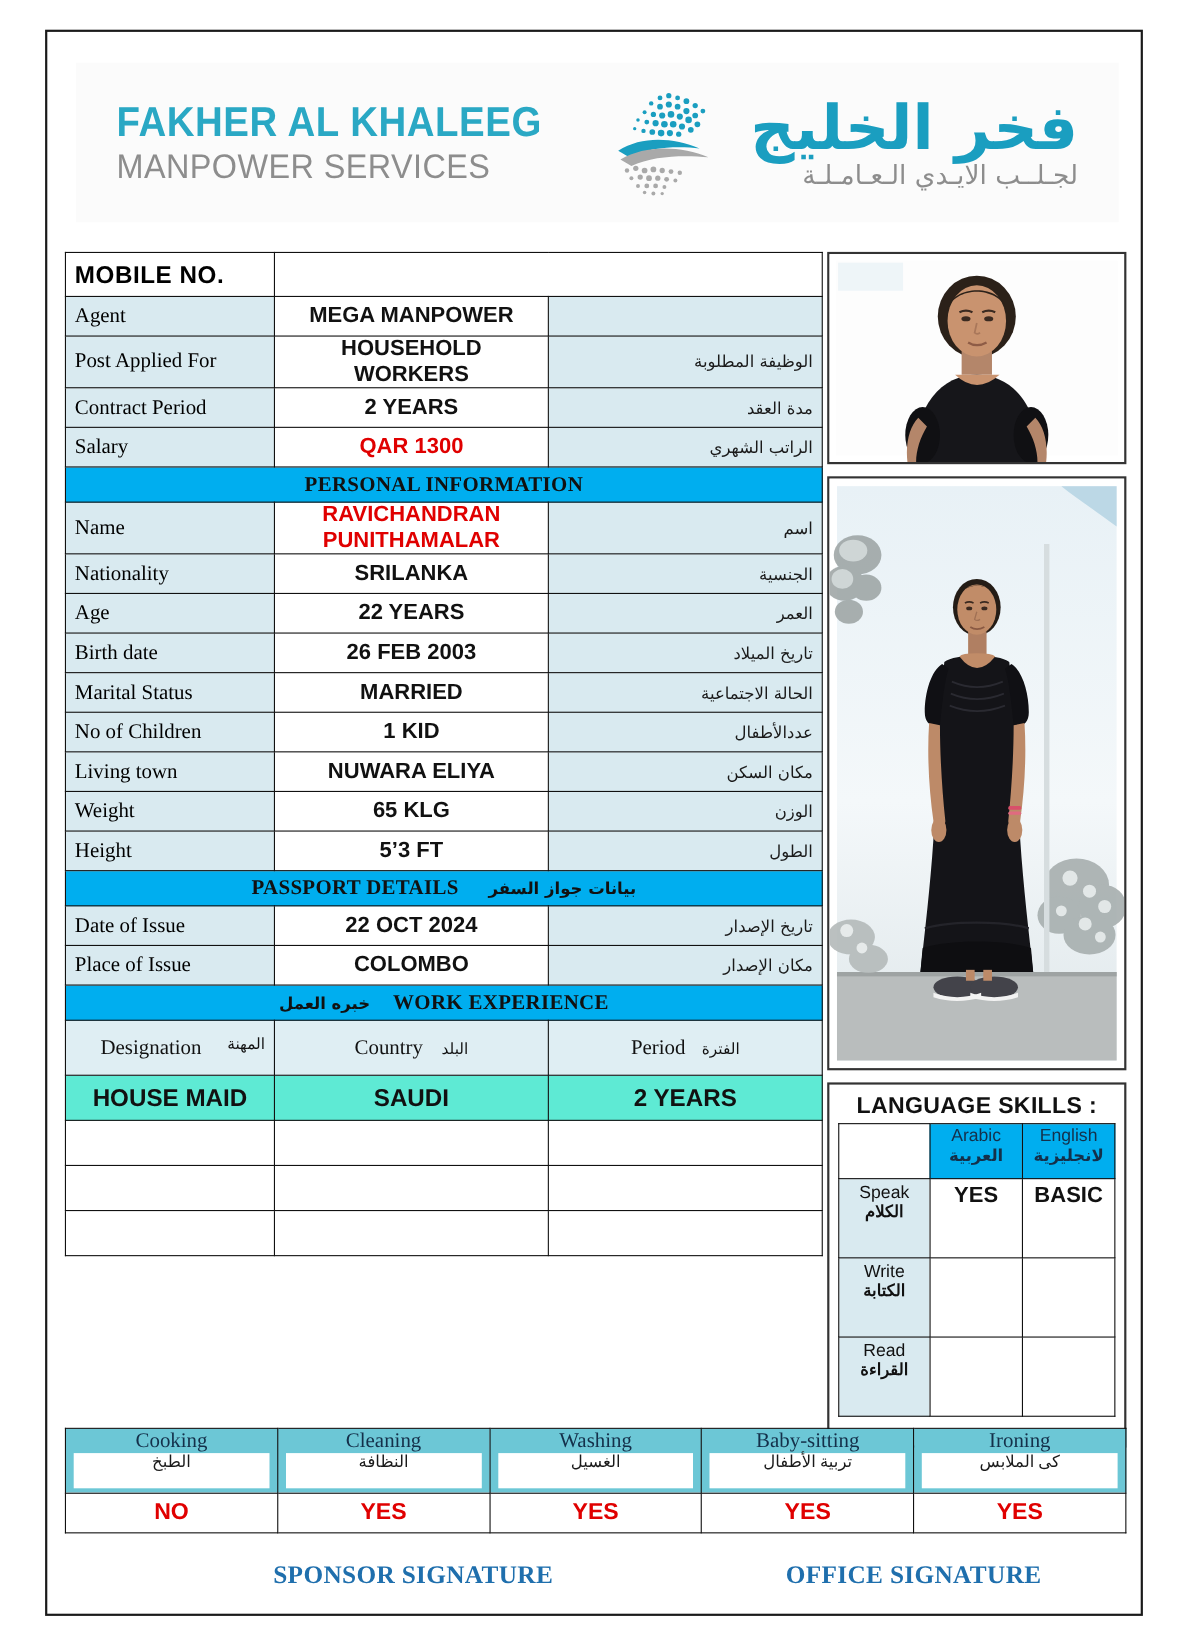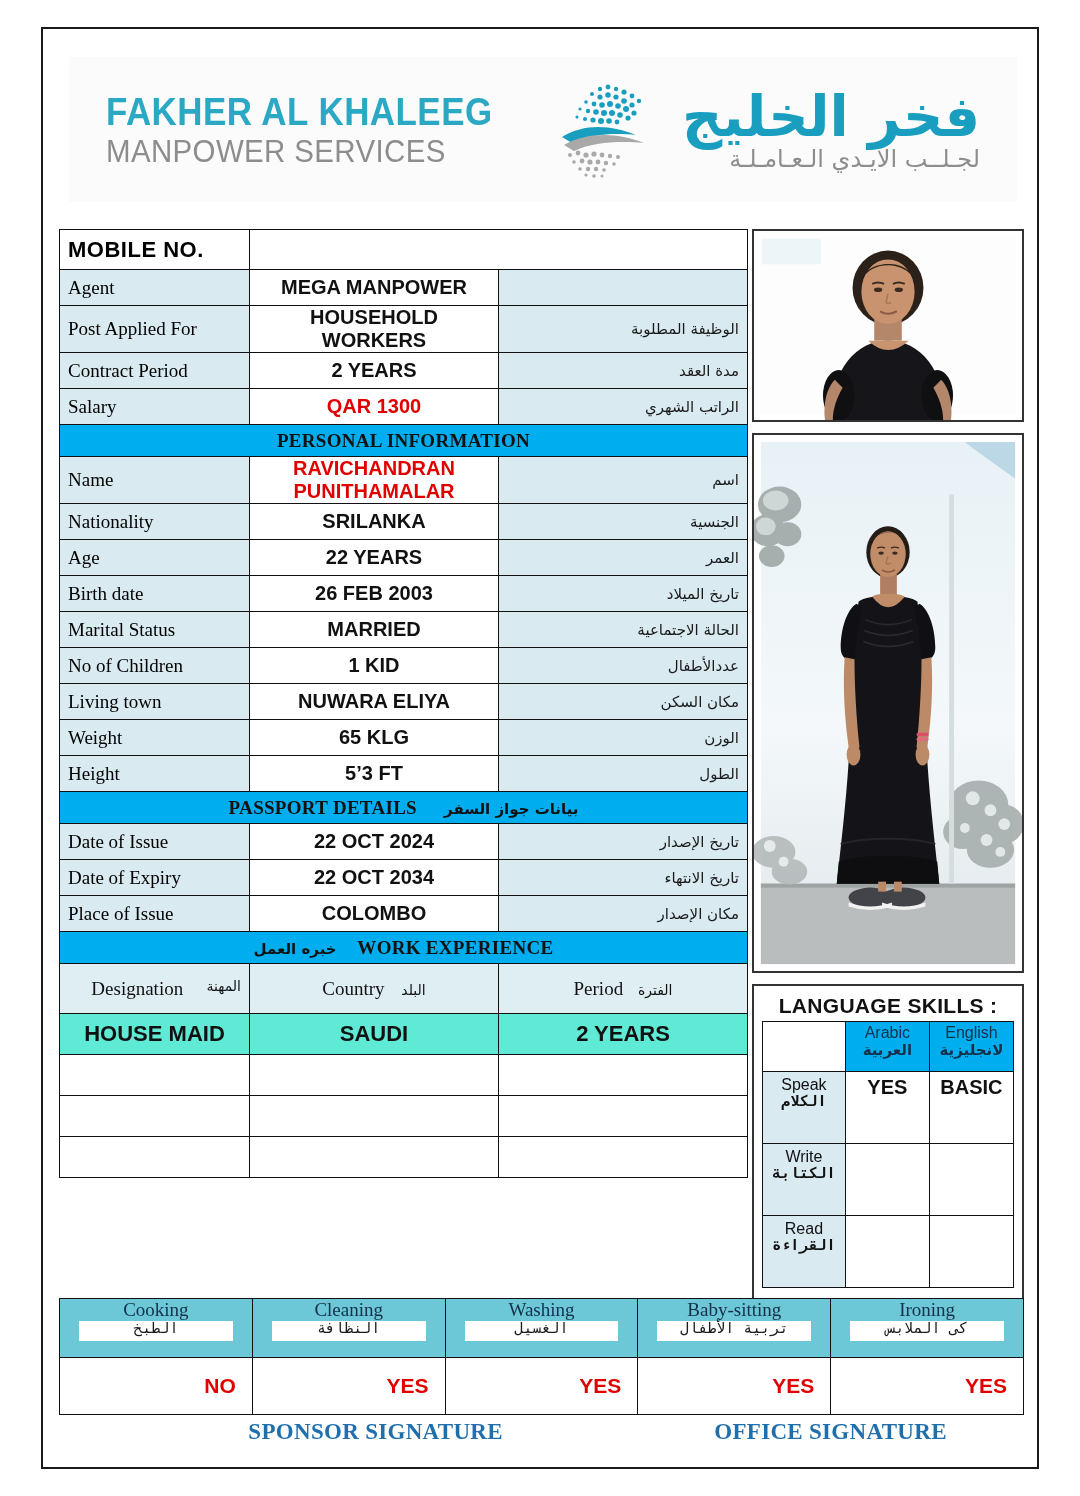--- a/index.html
+++ b/index.html
@@ -188,67 +188,67 @@
   .lt-lang .en { font-family: "Liberation Sans", sans-serif; font-size: 16px; color: #14304a; }
   .lt-lang .ar { font-family: "DejaVu Sans", sans-serif; font-size: 15px; font-weight: bold; color: #14304a; direction: rtl; }
   .lt-skill {
     background: #d9eaf0;
     text-align: center;
     height: 72px;
     padding-top: 4px;
     line-height: 1.15;
   }
   .lt-skill .en { font-family: "Liberation Sans", sans-serif; font-size: 16px; color: #111; }
-  .lt-skill .ar { font-family: Liberation Mono, monospace; font-size: 15px; font-weight: bold; color: #111; direction: rtl; }
+  .lt-skill .ar { font-family: Liberation Serif, serif; font-size: 15px; font-weight: bold; color: #111; direction: rtl; }
   .lt-cell {
     background: #ffffff;
     text-align: center;
     font-family: "Liberation Sans", sans-serif;
     font-weight: bold;
     font-size: 20px;
     color: #111;
     padding-top: 4px;
   }
 
   
   .skills-table {
     position: absolute;
     left: 16px; top: 1269px;
     width: 965px;
     border-collapse: collapse;
     table-layout: fixed;
   }
-  .skills-table td { border: 1px solid #111; padding: 16px; }
+  .skills-table td { border: 1px solid #111; padding: 4px; }
   .sk-head {
     background: #6cc7d6;
     text-align: center;
     height: 45px;
     vertical-align: top;
     padding-top: 1px !important;
   }
   .sk-head .en {
     display: block;
     font-family: "Liberation Serif", serif;
     font-size: 19px;
     color: #14304a;
     line-height: 1.05;
   }
   .sk-head .ar {
     display: block;
     background: #ffffff;
-    font-family: Liberation Mono, monospace;
+    font-family: Liberation Serif, serif;
     font-size: 15px;
     color: #1a1a1a;
     direction: rtl;
     margin: 1px 3px 0 3px;
     line-height: 1.25;
-    height: 20px;
+    height: 32px;
   }
   .sk-val {
-    text-align: right;
+    text-align: center;
     height: 36px;
     font-family: "Liberation Sans", sans-serif;
     font-weight: bold;
     font-size: 21px;
     color: #e00000;
     background: #ffffff;
   }
 
   
   .sign-row {
@@ -433,25 +433,20 @@
           <span>PASSPORT DETAILS</span>
           <span class="ar" style="margin-left:22px;">بيانات جواز السفر</span>
         </td>
       </tr>
       <tr>
         <td class="c-label">Date of Issue</td>
         <td class="c-value">22 OCT 2024</td>
         <td class="c-ar">تاريخ الإصدار</td>
       </tr>
       <tr>
-        <td class="c-label">Date of Expiry</td>
-        <td class="c-value">22 OCT 2034</td>
-        <td class="c-ar">تاريخ الانتهاء</td>
-      </tr>
-      <tr>
         <td class="c-label">Place of Issue</td>
         <td class="c-value">COLOMBO</td>
         <td class="c-ar">مكان الإصدار</td>
       </tr>
 
       <tr>
         <td class="section-head" colspan="3">
           <span class="ar" style="margin-right:16px;">خبره العمل</span>
           <span>WORK EXPERIENCE</span>
         </td>

